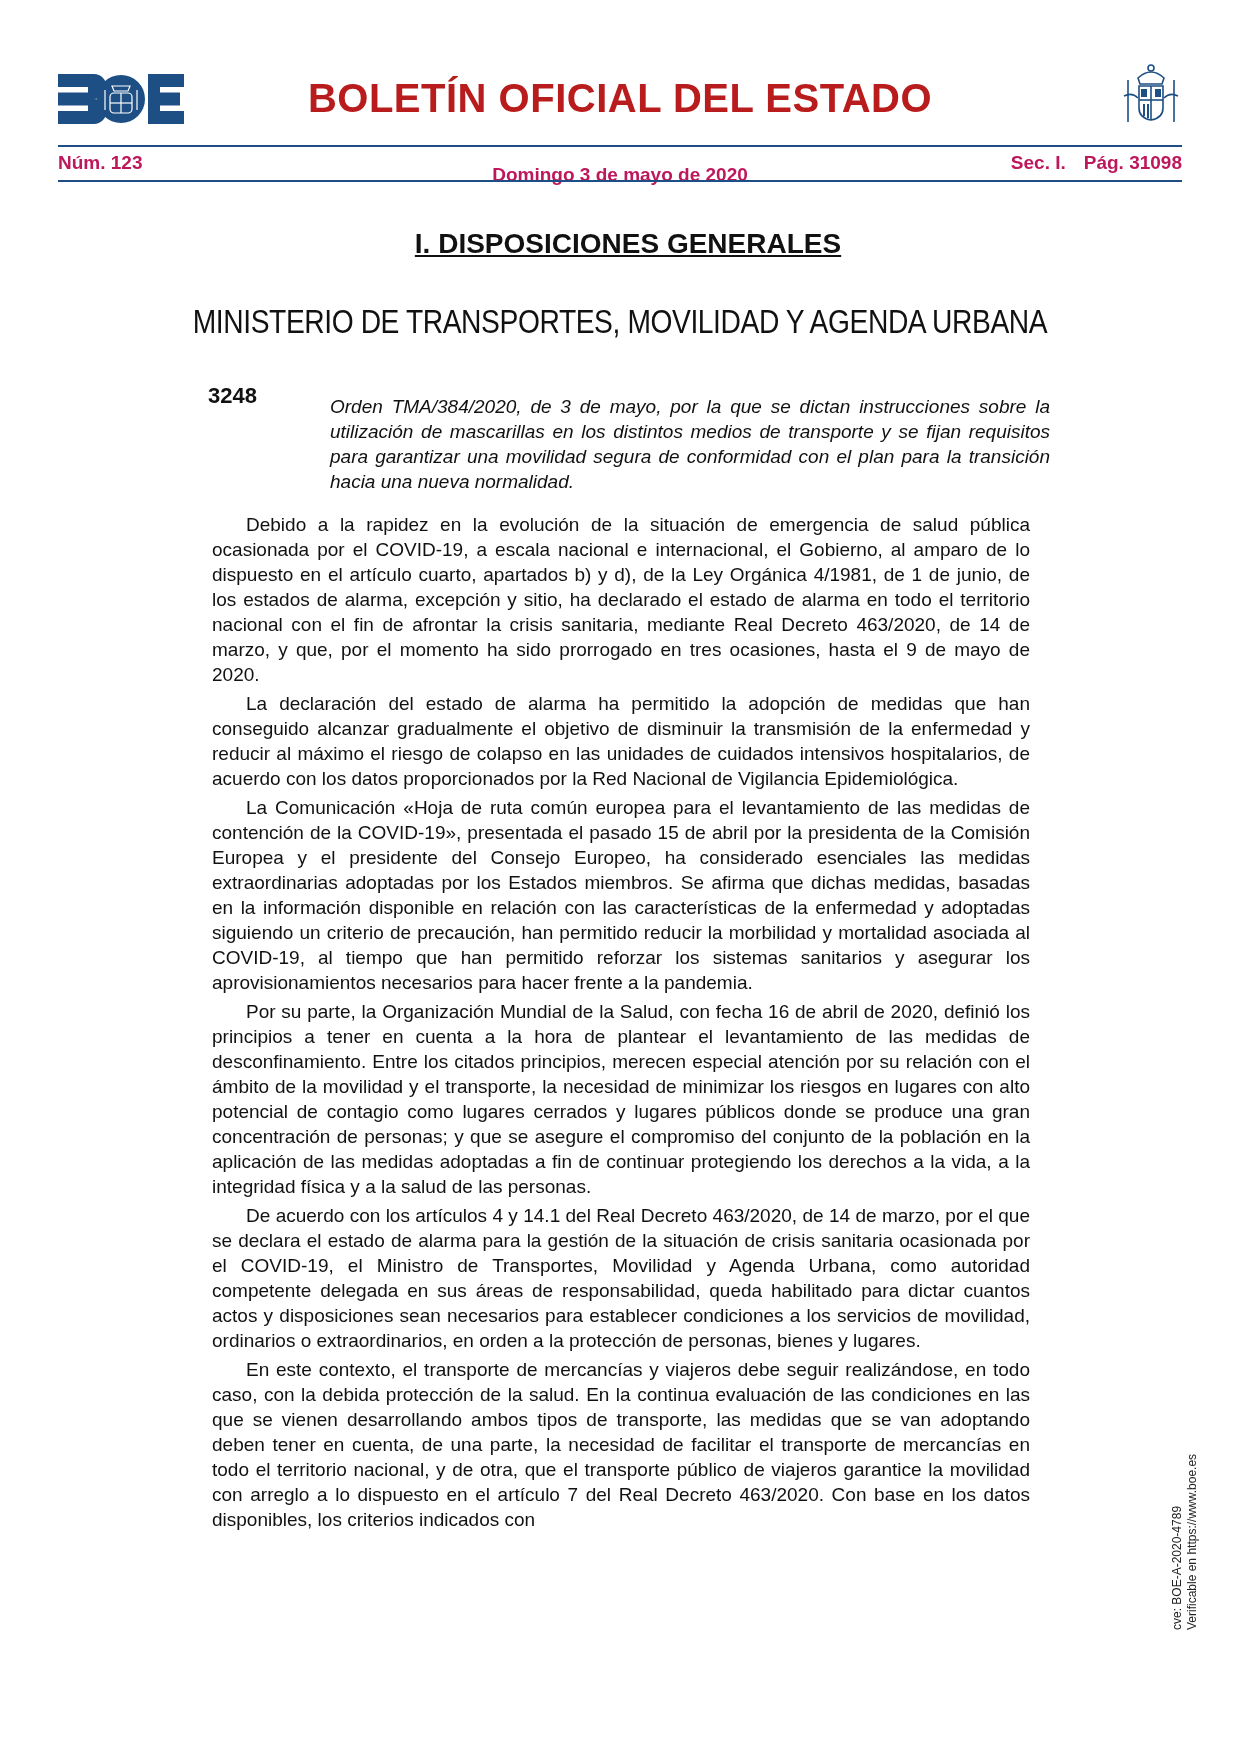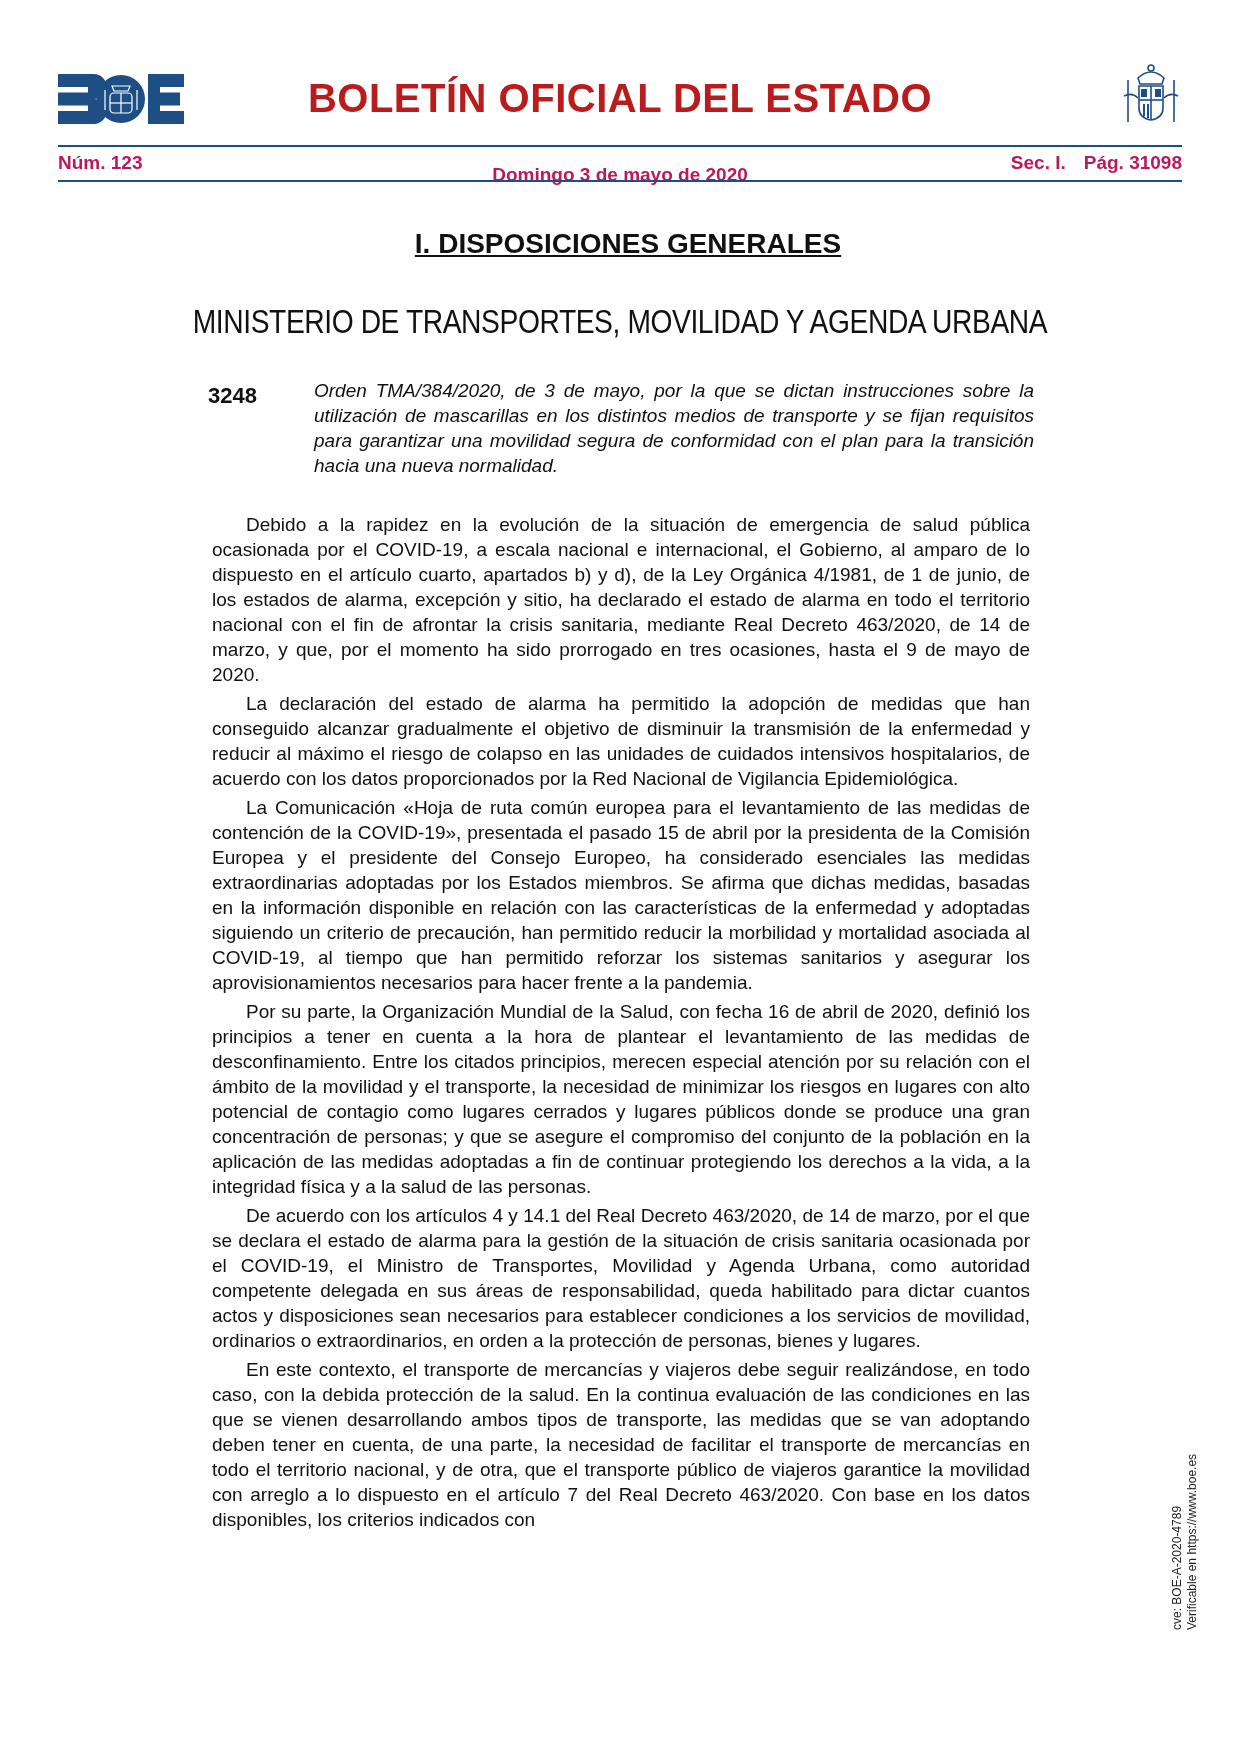--- a/index.html
+++ b/index.html
@@ -11,21 +11,21 @@
   .rule.top { top:145px; }
   .rule.bottom { top:180px; }
   .hdr { position:absolute; top:152px; font-size:19px; font-weight:bold; color:#be185d; }
   .hdr.num { left:58px; }
   .hdr.date { left:0; width:1240px; text-align:center;margin-top:12px; }
   .hdr.sec { right:58px;text-align:right; }
   .hdr.sec span + span { margin-left:18px; }
   .section { position:absolute; top:220px; left:0; width:1240px; text-align:center; font-size:28px; font-weight:bold; margin:8px;text-decoration:underline; }
   .ministry { position:absolute; top:302px; left:0; width:1240px; text-align:center; font-size:34px; font-weight:normal; margin:0; transform:scaleX(0.83); transform-origin:center; letter-spacing:-0.5px; }
   .docnum { position:absolute; left:208px; top:383px; font-size:22px; font-weight:bold; }
-  .summary { position:absolute; left:314px; top:378px; width:720px; font-size:19px; font-style:italic; line-height:25px; text-align:justify; margin:0; }
+  .summary { position:absolute; left:314px; top:378px; width:720px; font-size:19px; font-style:italic; line-height:25px; text-align:justify; margin:16px; }
   .body { position:absolute; left:208px; top:508px; width:826px; font-size:19px; line-height:25px; text-align:justify; }
   .body p { margin:4px; text-indent:34px; }
   .cve { position:absolute; left:1170px; top:1630px; transform:rotate(-90deg); transform-origin:left top; font-size:12px; line-height:15px; color:#222; white-space:nowrap; }
 </style>
 </head>
 <body>
 
 <svg class="boe-logo" viewBox="0 0 126 50">
   <g fill="#1d4f84">
     <rect x="0" y="0" width="30" height="13"></rect>

